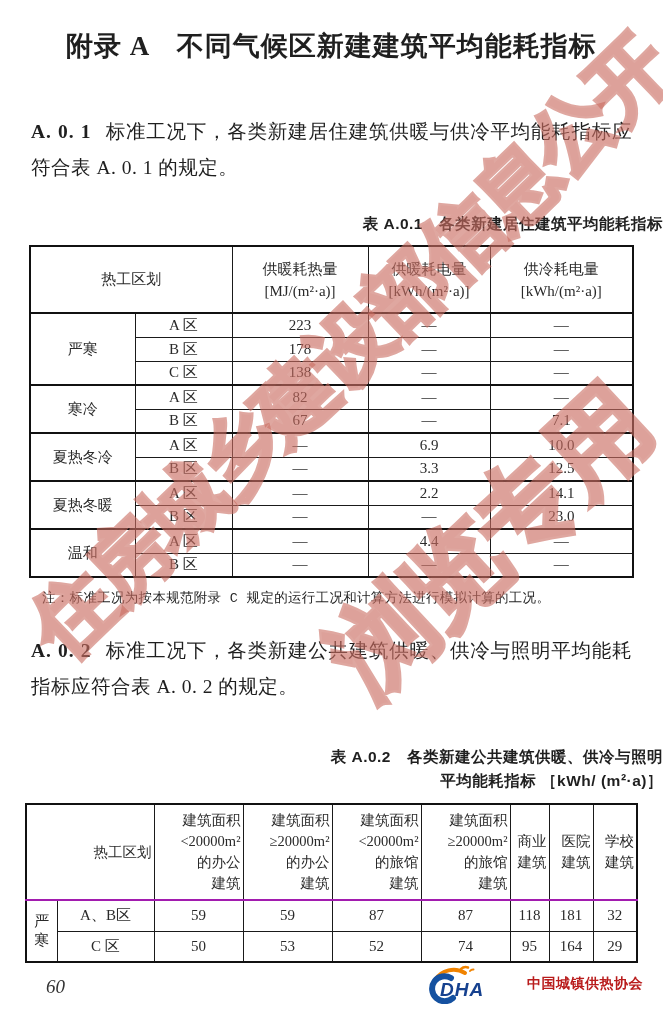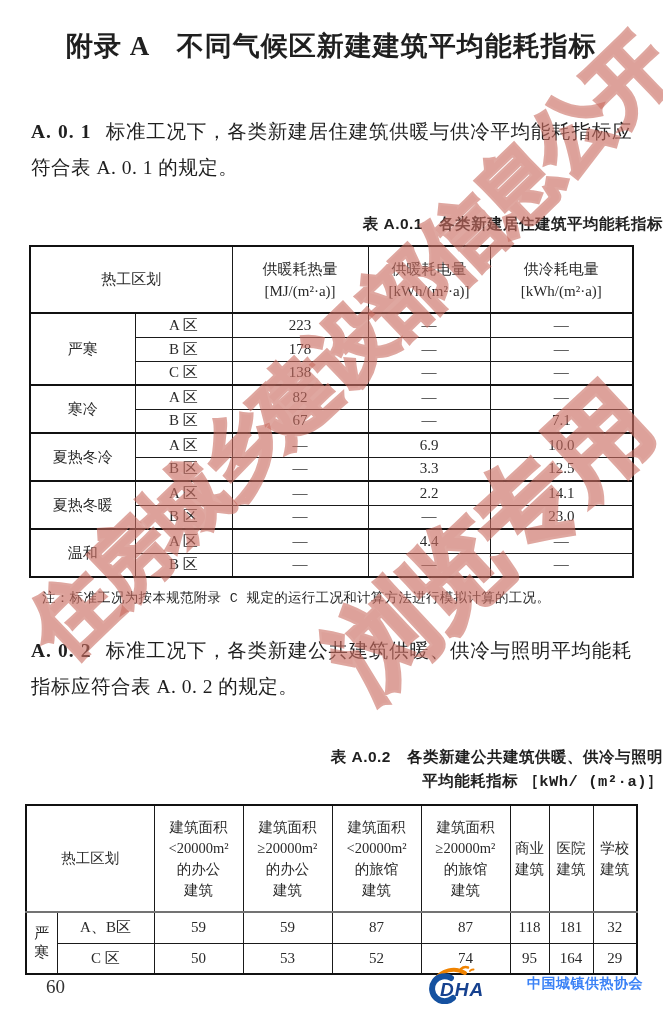--- a/index.html
+++ b/index.html
@@ -20,42 +20,42 @@
     font-size:19.5px; line-height:36px; text-align:justify; letter-spacing:.5px;
   }
   .para .clause { font-weight:bold; margin-right:14px; letter-spacing:1px; }
   
   .tbl-caption {
     margin-top:28px; text-align:right;
     font-family:"Liberation Sans","DejaVu Sans",sans-serif;
     font-weight:bold; font-size:15.5px; letter-spacing:.5px;
   }
   .tbl-caption .unit {
-    font-family:Liberation Mono, monospace;
+    font-family:Liberation Sans, sans-serif;
     font-weight:bold;
   }
   .cap-line { line-height:24px; }
   
   table {
     border-collapse:collapse; table-layout:fixed;
     margin:10px auto 0 auto; width:603px;
     font-size:15px;
   }
   th, td {
     border:1px solid #1a1a1a; text-align:center; vertical-align:middle;
     padding:1px 2px; font-weight:normal; color:#2a2a2a;
   }
   table.t1 { border:2.5px solid #111; }
   table.t2 { border:2.5px solid #111; border-bottom-width:2px; }
   .t1 thead th { height:67px; border-bottom:2px solid #111; }
   .t1 tbody td { height:24px; }
   .t1 .hdr-name { display:block; line-height:22px; }
   .t1 .hdr-unit { display:block; line-height:22px; }
   tr.g-first td { border-top:2px solid #111; }
-  .t2 thead th { height:107px; border-bottom:2px solid #737373; white-space:pre-line; line-height:21px; font-size:14.5px; }
+  .t2 thead th { height:96px; border-bottom:2px solid #a21caf; white-space:pre-line; line-height:21px; font-size:14.5px;text-align:right; }
   .t2 tbody td, .t2 tbody th { height:31px; }
   .vertical-label {
     width:1.1em; margin:0 auto; word-break:break-all; line-height:19px; display:block;
   }
   .note {
     margin:11px 20px 0 42px; font-size:13.5px; letter-spacing:.3px;
     line-height:20px;
     font-family:Liberation Mono, monospace;
   }
   
@@ -65,29 +65,29 @@
     font-family:"Liberation Serif","DejaVu Serif",serif;
     color:rgba(204,110,100,0.10);
     -webkit-text-stroke:4.5px rgba(201,108,97,0.60);
     transform-origin:0 50%;
   }
   .wm-1 { left:46px; top:588px; font-size:80px; letter-spacing:-3px; transform:rotate(-44deg); }
   .wm-2 { left:348px; top:608px; font-size:100px; letter-spacing:-2px; transform:rotate(-43deg); -webkit-text-stroke-width:5px; }
   
   .page-number {
     position:absolute; left:46px; bottom:16px;
-    font-size:19px; color:#333;
+    font-style:italic; font-size:19px; color:#333;
   }
   .logo {
     position:absolute; right:20px; bottom:10px;
     display:flex; align-items:center; gap:6px;text-align:center;
   }
   .org-name {
     font-family:"Liberation Sans","DejaVu Sans",sans-serif;
-    font-weight:bold; font-size:14px; color:#3b82f6; letter-spacing:.5px;
+    font-weight:bold; font-size:14px; color:#b91c1c; letter-spacing:.5px;
   }
 </style>
 </head>
 <body>
 
 <div class="page">
 
   <div class="watermark">
     <div class="wm-line wm-1">住房城乡建设部信息公开</div>
     <div class="wm-line wm-2">浏览专用</div>

